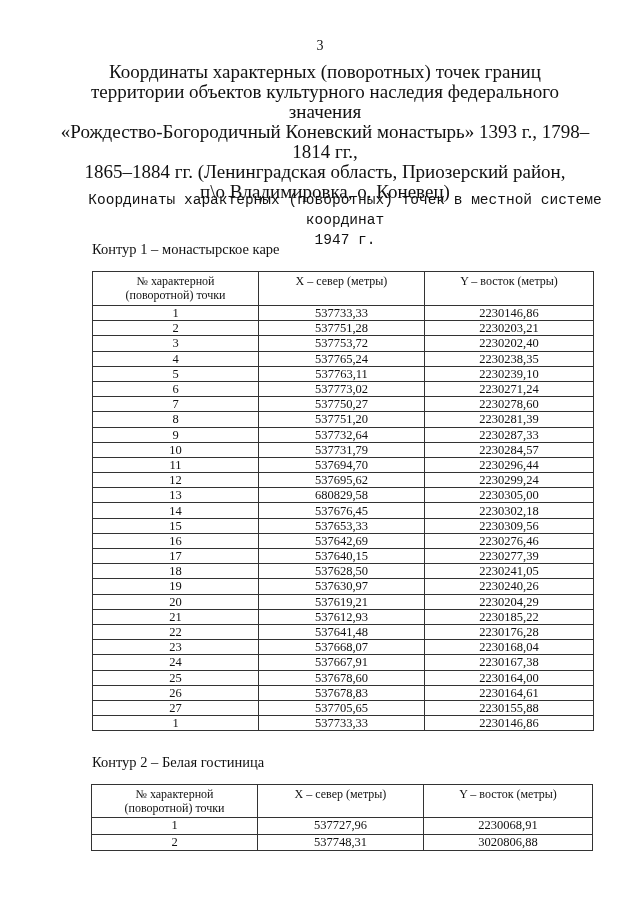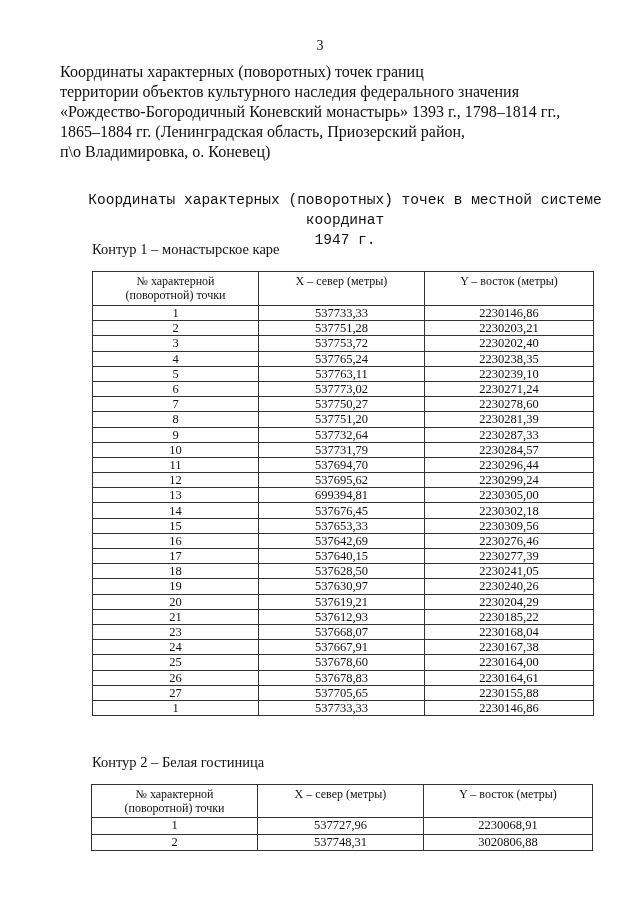--- a/index.html
+++ b/index.html
@@ -2,21 +2,21 @@
 <html><head>
   <meta charset="utf-8">
   <style>
     html, body { margin: 0; padding: 0; background: #ffffff; }
     body {
       width: 640px; height: 905px; position: relative; overflow: hidden;
       font-family: "Liberation Serif", "DejaVu Serif", serif;
       color: #111;
     }
     .page-num { position: absolute; top: 38px; left: 0; width: 640px; text-align: center; font-size: 14px; }
-    .title { position: absolute; top: 62px; left: 60px; width: 530px; text-align: left; font-size: 16px; line-height: 20px; }
+    .title { position: absolute; top: 62px; left: 60px; width: 530px; text-align: center; font-size: 19px; line-height: 20px; }
     .subtitle { position: absolute; top: 190px; left: 85px; width: 520px; text-align: center; font-size: 14.5px; line-height: 20px; font-family: Liberation Mono, monospace; }
     .contour-heading { position: absolute; left: 92px; font-size: 14.5px; }
     table {
       position: absolute; border-collapse: collapse; font-size: 12.5px; table-layout: fixed;
     }
     td, th { border: 1px solid #333; text-align: center; padding: 0; font-weight: normal; }
     th { font-size: 12px; line-height: 14px; vertical-align: top; padding-top: 2px; }
     .t1 { left: 92px; top: 271px; width: 501px; }
     .t1 td { height: 14.2px; line-height: 14px; }
     .t1 th { height: 31px; }
@@ -117,21 +117,21 @@
         <td>537694,70</td>
         <td>2230296,44</td>
       </tr>
       <tr>
         <td>12</td>
         <td>537695,62</td>
         <td>2230299,24</td>
       </tr>
       <tr>
         <td>13</td>
-        <td>699394,81</td>
+        <td>680829,58</td>
         <td>2230305,00</td>
       </tr>
       <tr>
         <td>14</td>
         <td>537676,45</td>
         <td>2230302,18</td>
       </tr>
       <tr>
         <td>15</td>
         <td>537653,33</td>
@@ -159,20 +159,25 @@
       </tr>
       <tr>
         <td>20</td>
         <td>537619,21</td>
         <td>2230204,29</td>
       </tr>
       <tr>
         <td>21</td>
         <td>537612,93</td>
         <td>2230185,22</td>
+      </tr>
+      <tr>
+        <td>22</td>
+        <td>537641,48</td>
+        <td>2230176,28</td>
       </tr>
       <tr>
         <td>23</td>
         <td>537668,07</td>
         <td>2230168,04</td>
       </tr>
       <tr>
         <td>24</td>
         <td>537667,91</td>
         <td>2230167,38</td>

